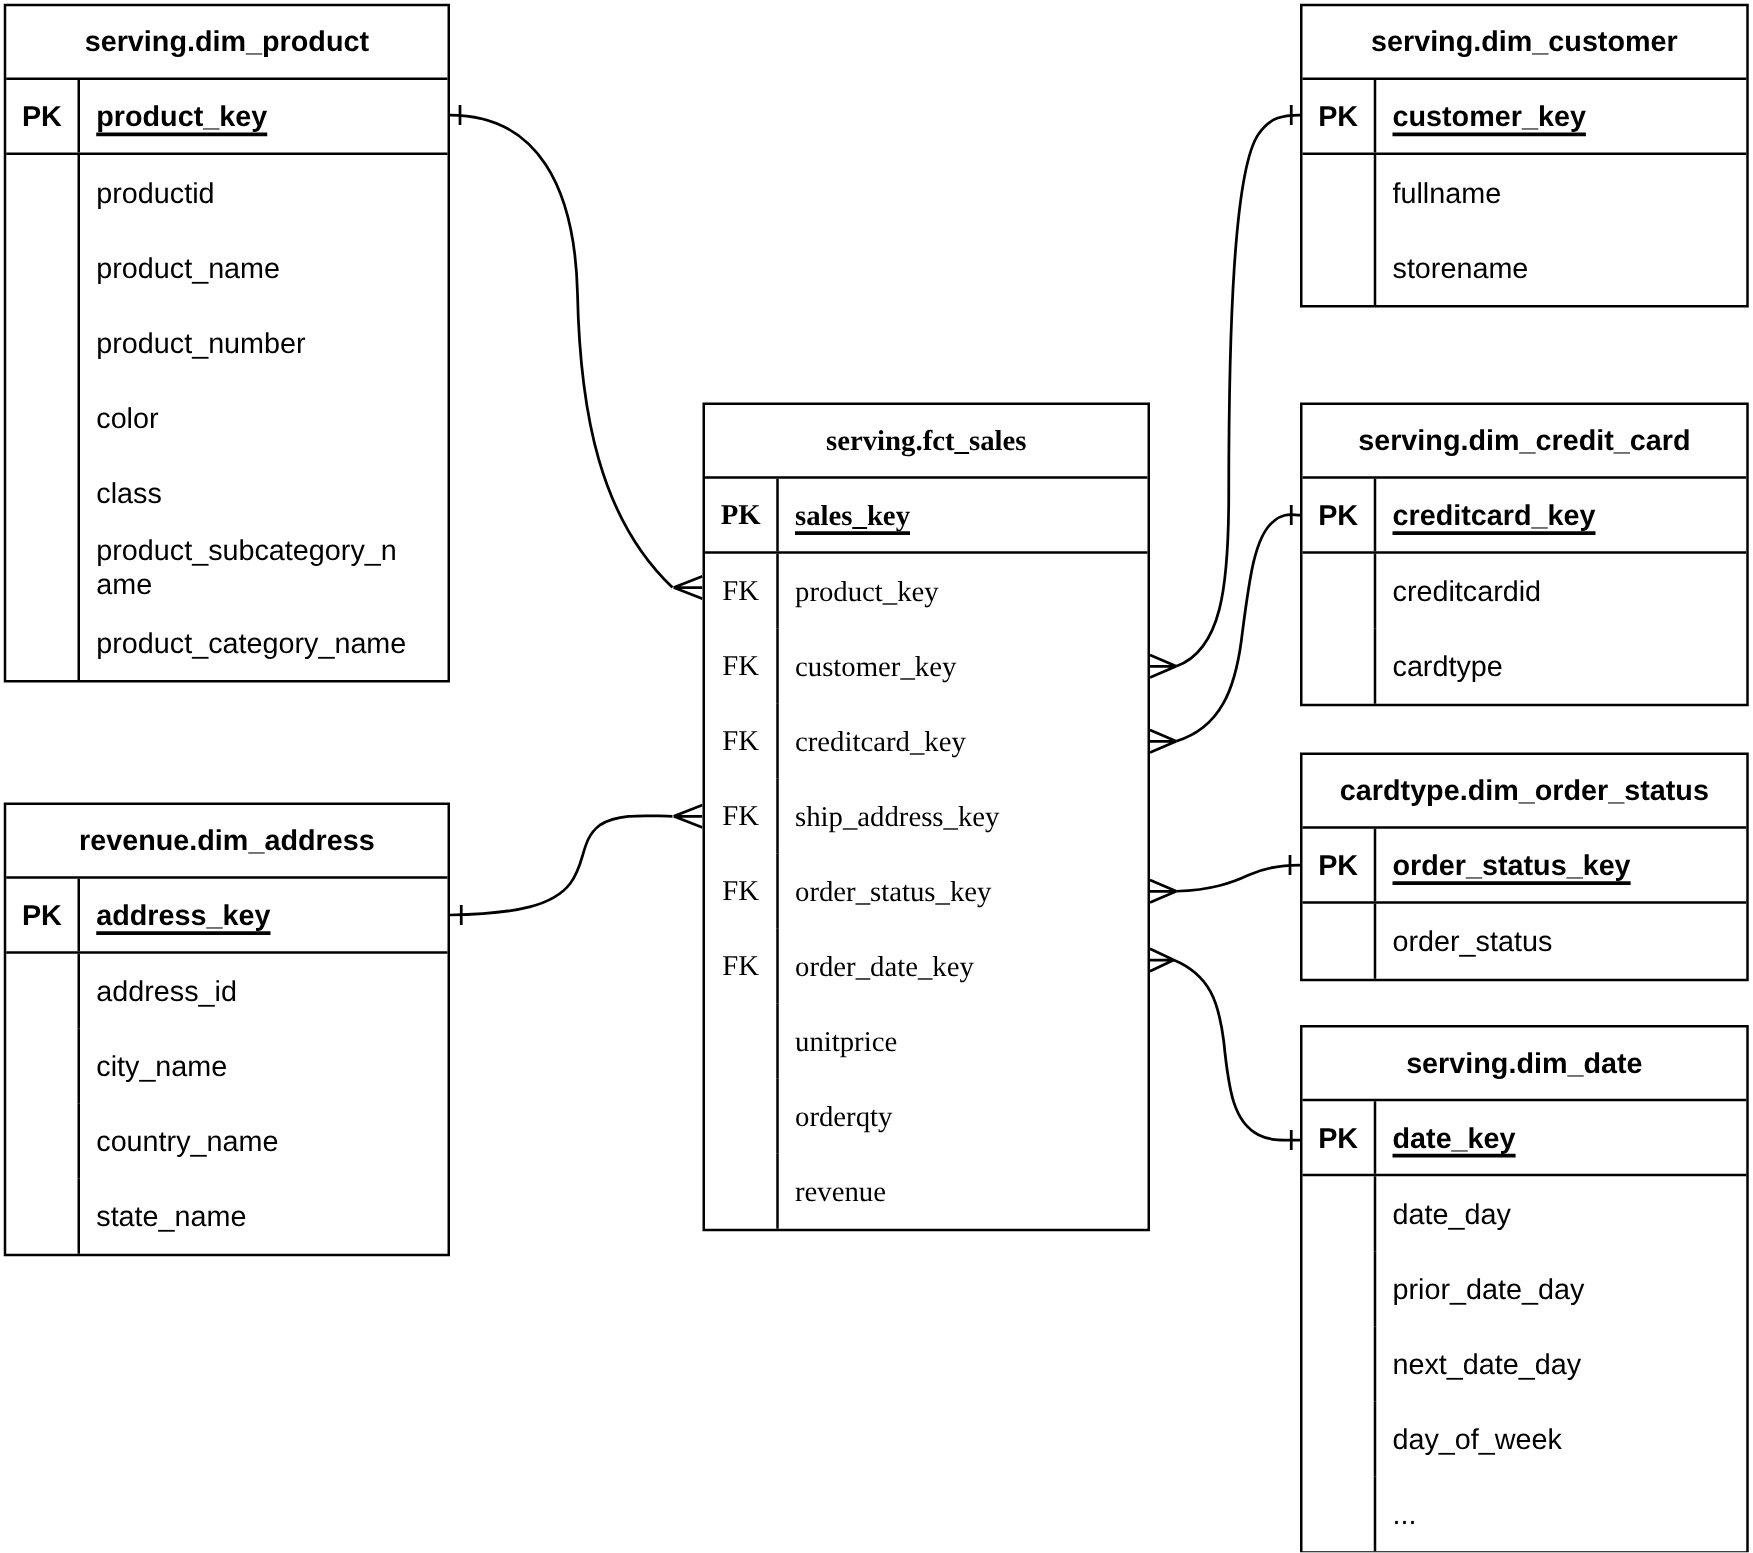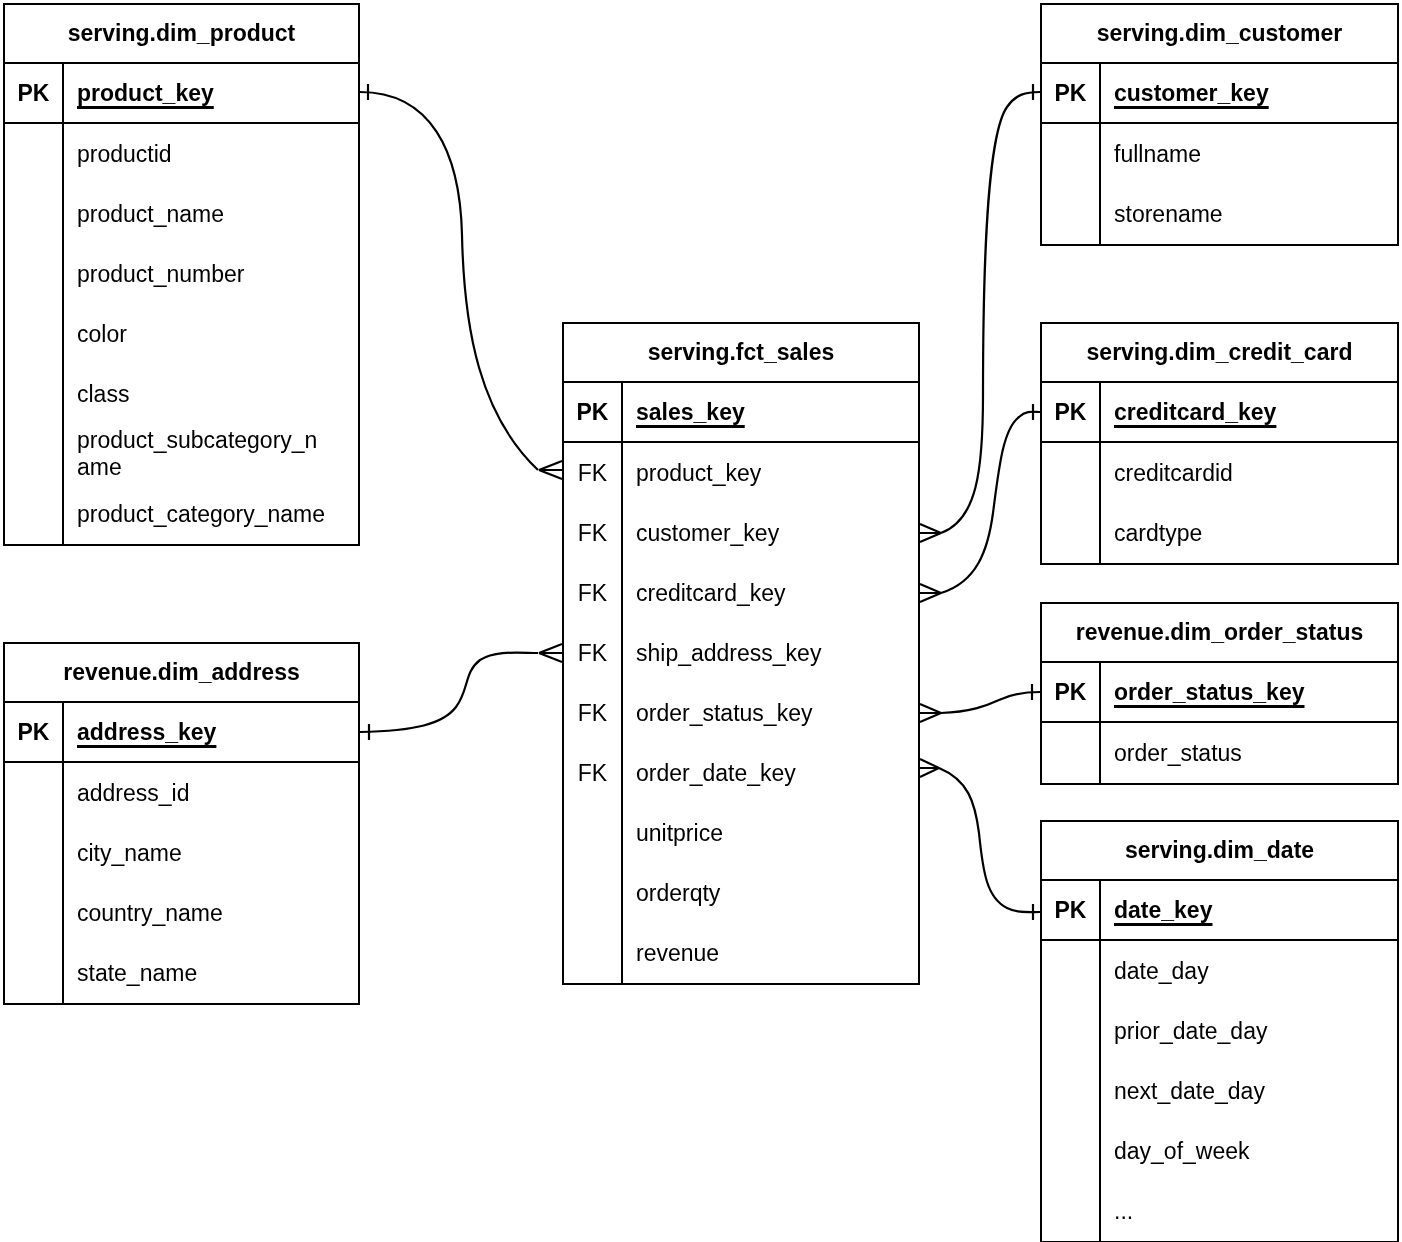--- a/index.html
+++ b/index.html
@@ -32,21 +32,21 @@
     font-size:23px; line-height:27px;
     overflow-wrap:anywhere; word-break:break-word;
   }
   .pk-row .field-cell {
     font-weight:bold; text-decoration:underline;
     text-decoration-thickness:2.5px; text-underline-offset:5px;
   }
 
   #t-dim-product      { left:3px;    top:3px;   width:353px; }
   #t-dim-customer     { left:1040px; top:3px;   width:355px; }
-  #t-fct-sales        { left:562px;  top:322px; width:354px; }
+  #t-fct-sales        { left:562px;  top:322px; width:354px;font-family:Liberation Serif, serif; }
   #t-dim-credit-card  { left:1040px; top:322px; width:355px; }
   #t-dim-order-status { left:1040px; top:602px; width:355px; }
   #t-dim-date         { left:1040px; top:820px; width:355px; }
   #t-dim-address      { left:3px;    top:642px; width:353px; }
 </style>
 </head>
 <body>
 
 <div class="canvas">
 
@@ -183,21 +183,21 @@
       <div class="key-cell"></div>
       <div class="field-cell">creditcardid</div>
     </div>
     <div class="t-row body-row">
       <div class="key-cell"></div>
       <div class="field-cell">cardtype</div>
     </div>
   </div>
 
   <div class="tbl" id="t-dim-order-status">
-    <div class="tbl-title">revenue.dim_order_status</div>
+    <div class="tbl-title">cardtype.dim_order_status</div>
     <div class="t-row pk-row">
       <div class="key-cell">PK</div>
       <div class="field-cell">order_status_key</div>
     </div>
     <div class="t-row body-row">
       <div class="key-cell"></div>
       <div class="field-cell">order_status</div>
     </div>
   </div>
 

